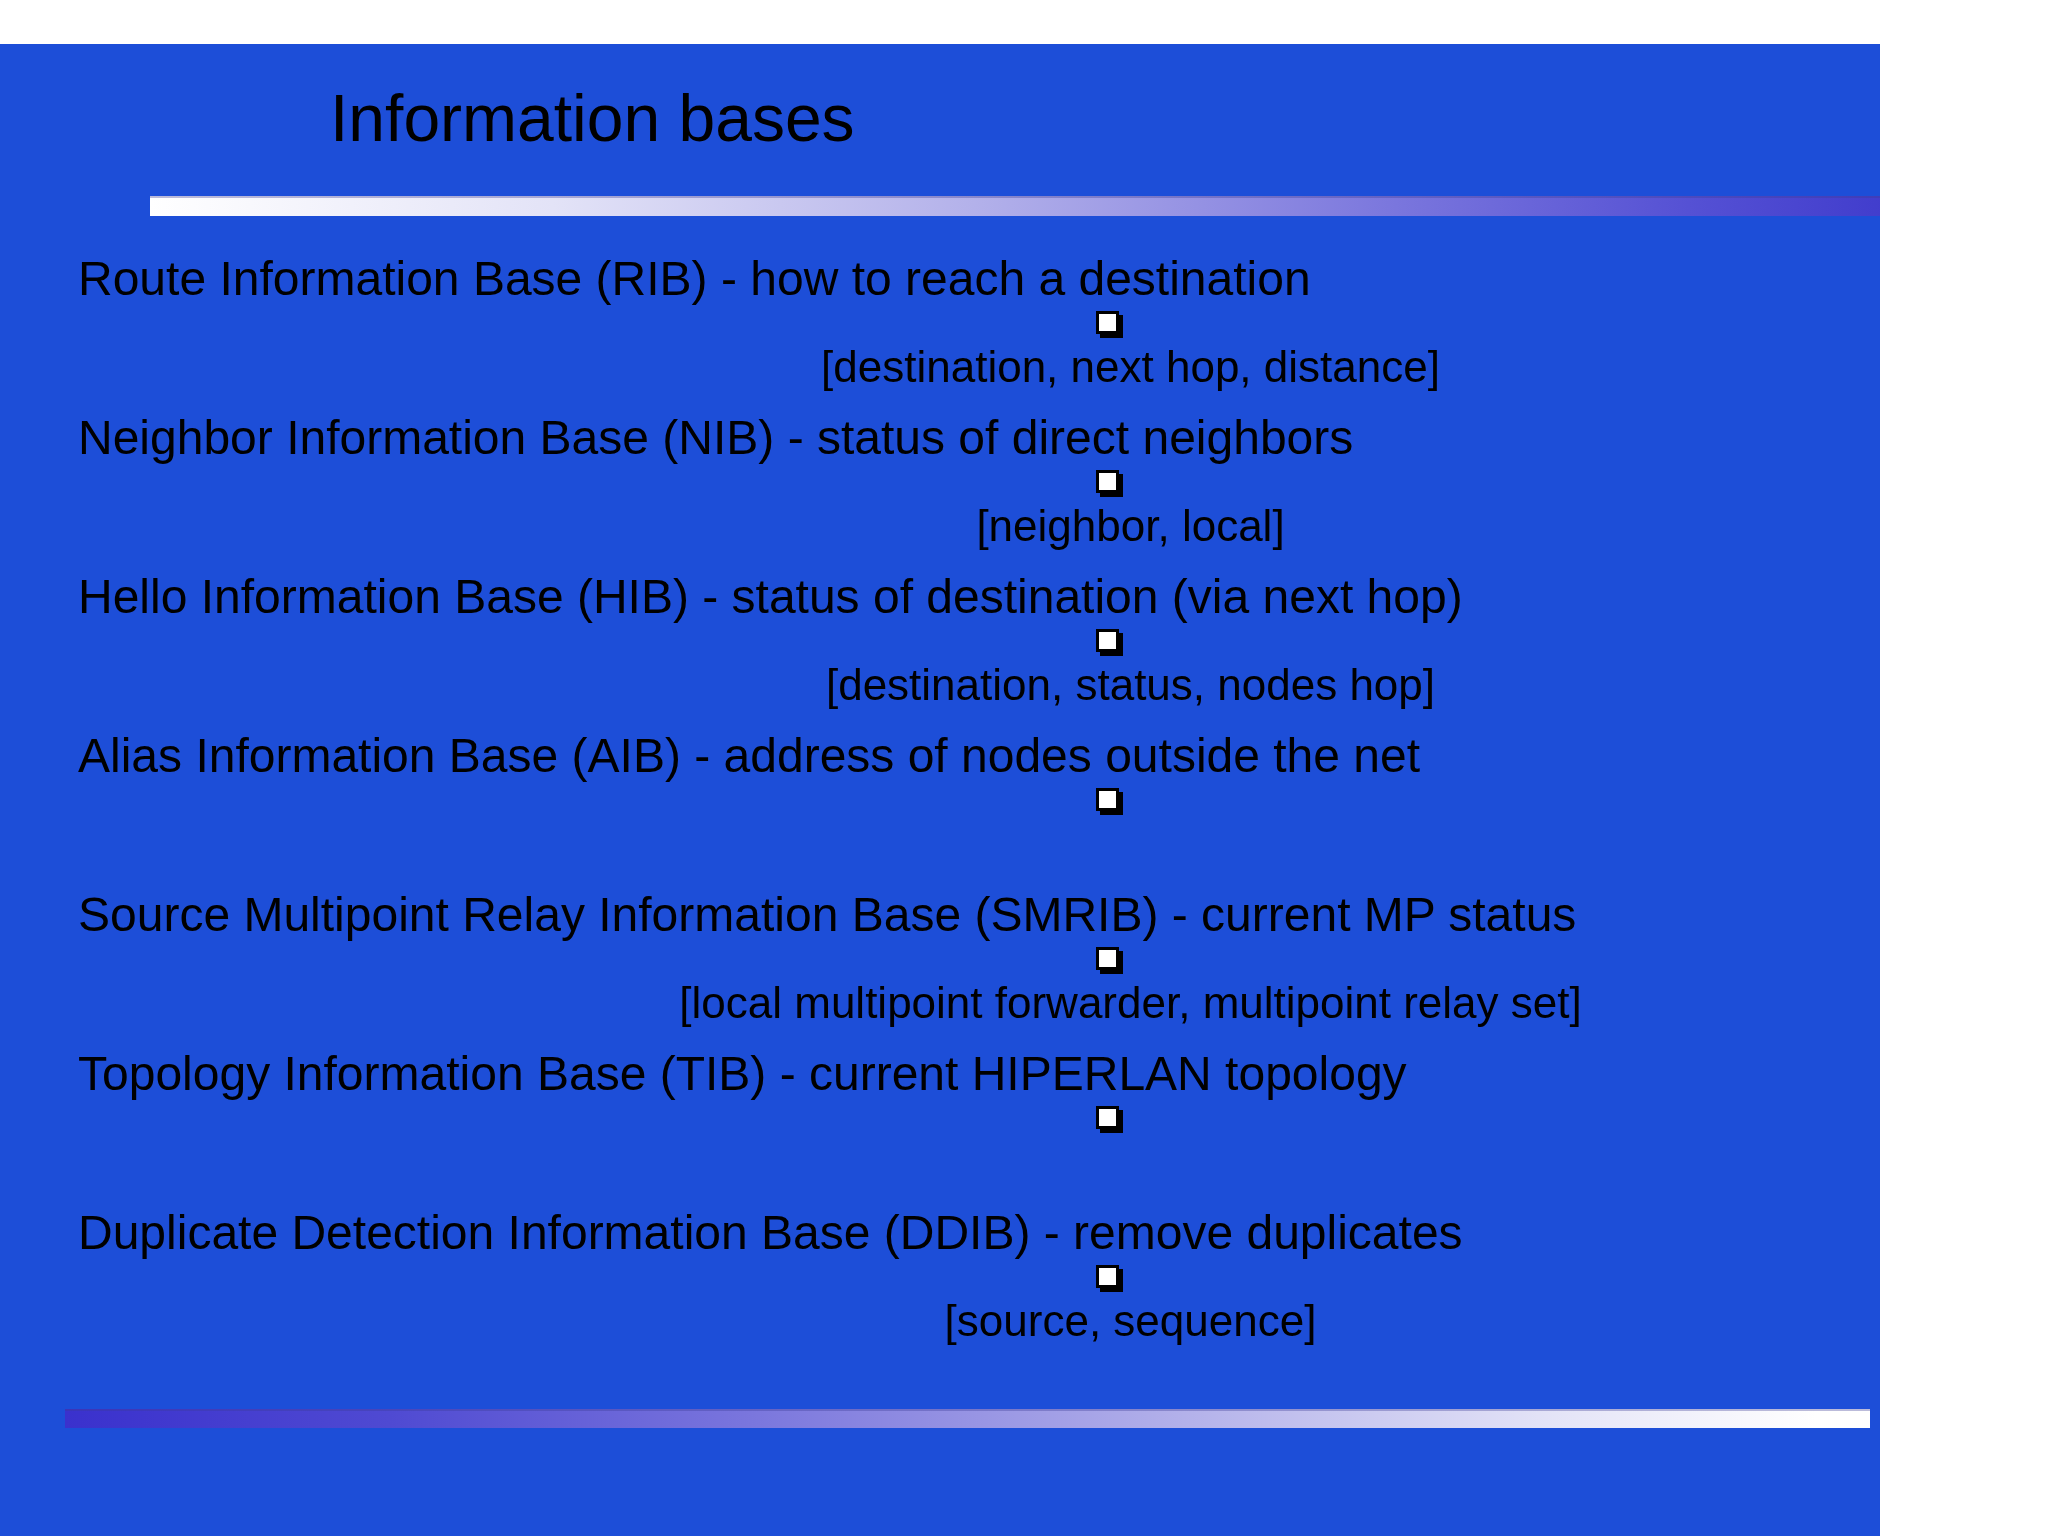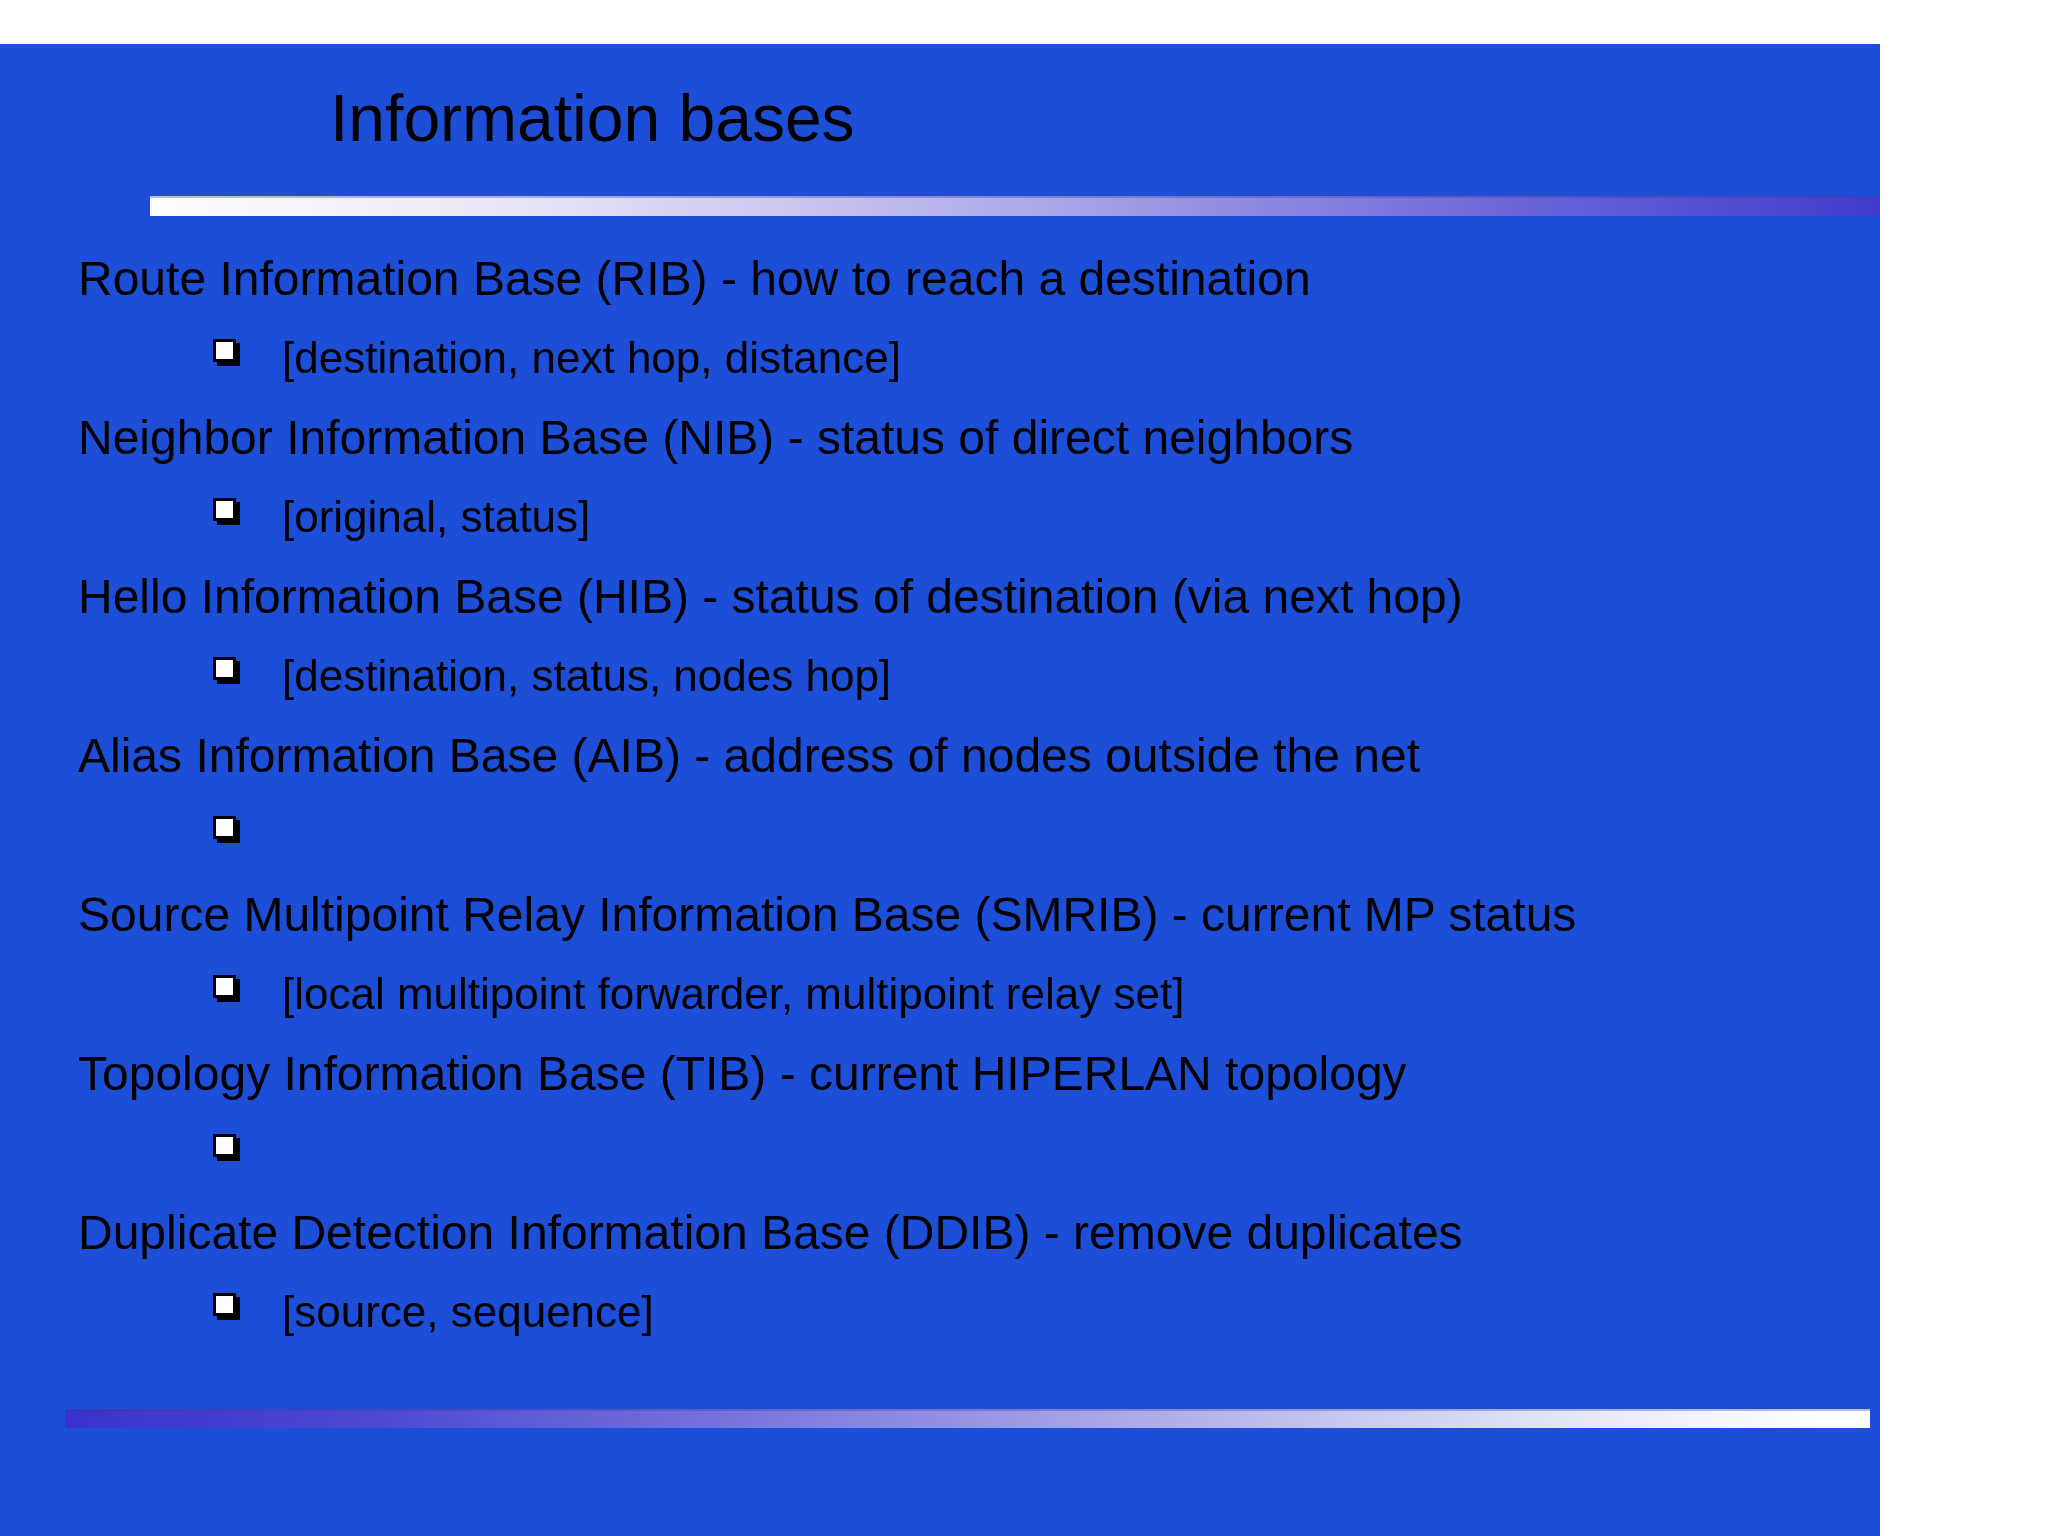--- a/index.html
+++ b/index.html
@@ -55,20 +55,21 @@
     display: flex;
     align-items: center;
     white-space: nowrap;
   }
   .heading {
     padding-left: 78px;
     font-size: 48px;
   }
   .subline {
     padding-left: 213px;
+    flex-direction: column;
   }
   .bullet {
     display: inline-block;
     flex: 0 0 auto;
     width: 17px;
     height: 17px;
     background: #ffffff;
     border: 3px solid #000000;
     box-shadow: 4px 4px 0 0 #000000;
     margin-right: 46px;
@@ -97,21 +98,21 @@
       <span class="detail">[destination, next hop, distance]</span>
     </div>
   </div>
 
   <div class="item">
     <div class="line">
       <div class="heading">Neighbor Information Base (NIB) - status of direct neighbors</div>
     </div>
     <div class="line subline">
       <span class="bullet"></span>
-      <span class="detail">[original, status]</span>
+      <span class="detail">[neighbor, local]</span>
     </div>
   </div>
 
   <div class="item">
     <div class="line">
       <div class="heading">Hello Information Base (HIB) - status of destination (via next hop)</div>
     </div>
     <div class="line subline">
       <span class="bullet"></span>
       <span class="detail">[destination, status, nodes hop]</span>

